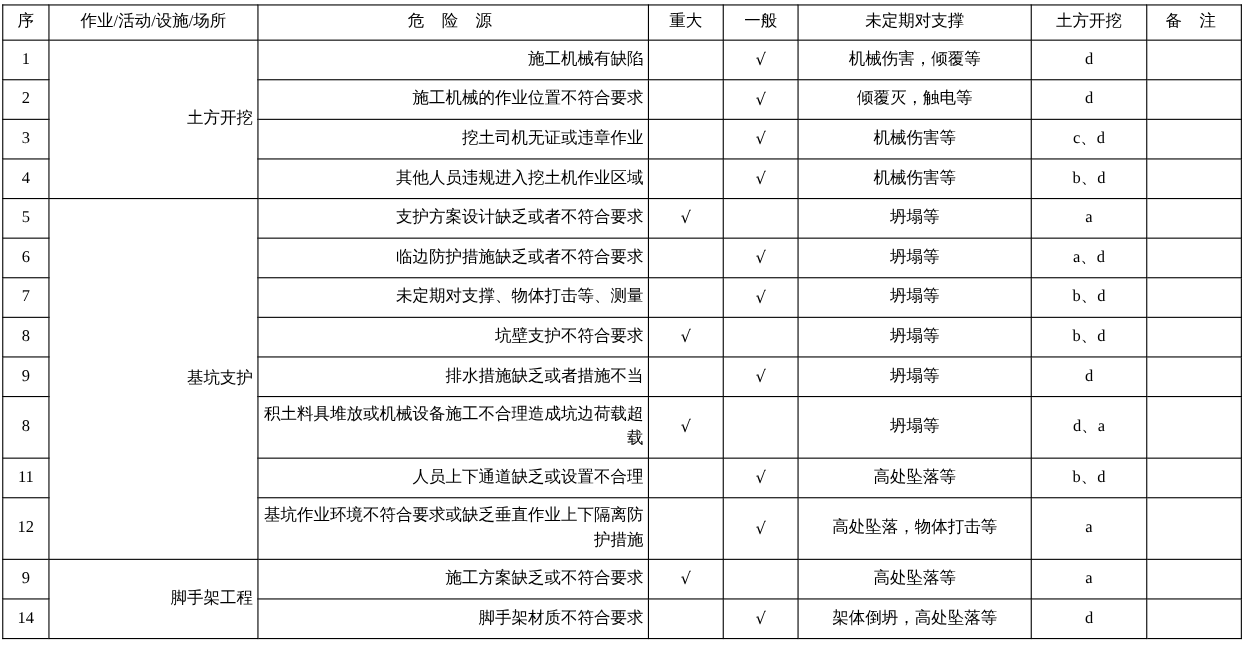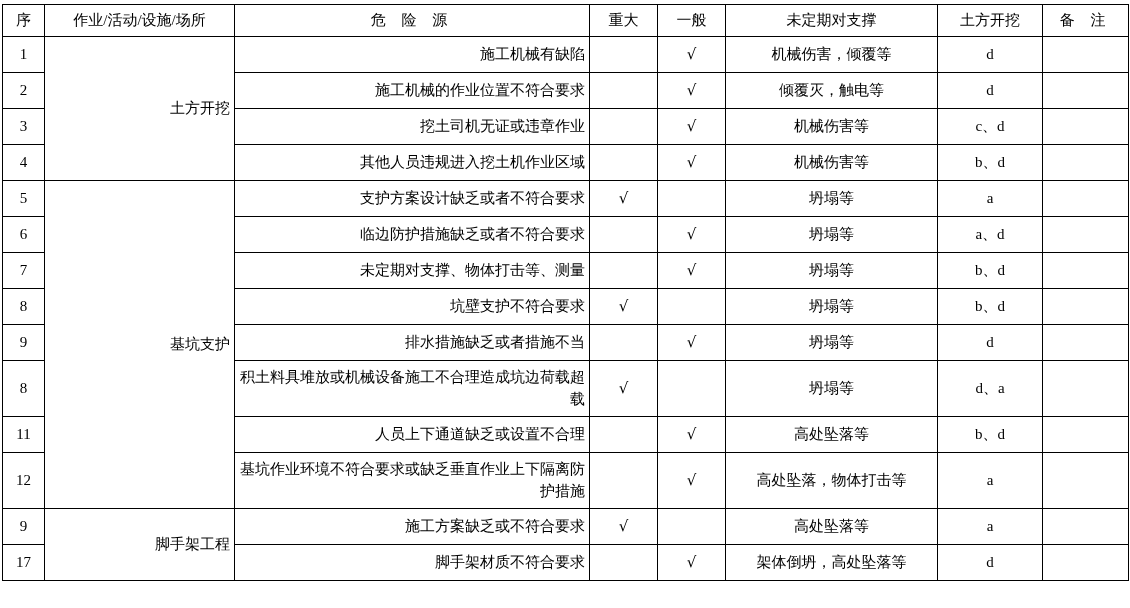--- a/index.html
+++ b/index.html
@@ -231,21 +231,21 @@
           <td class="seq">9</td>
           <td class="place" rowspan="2">脚手架工程</td>
           <td class="hazard">施工方案缺乏或不符合要求</td>
           <td class="mark">√</td>
           <td class="mark"></td>
           <td class="accident">高处坠落等</td>
           <td class="control">a</td>
           <td class="remark"></td>
         </tr>
         <tr class="r-normal">
-          <td class="seq">17</td>
+          <td class="seq">14</td>
           <td class="hazard">脚手架材质不符合要求</td>
           <td class="mark"></td>
           <td class="mark">√</td>
           <td class="accident">架体倒坍，高处坠落等</td>
           <td class="control">d</td>
           <td class="remark"></td>
         </tr>
       </tbody>
   </table>
 </div>

